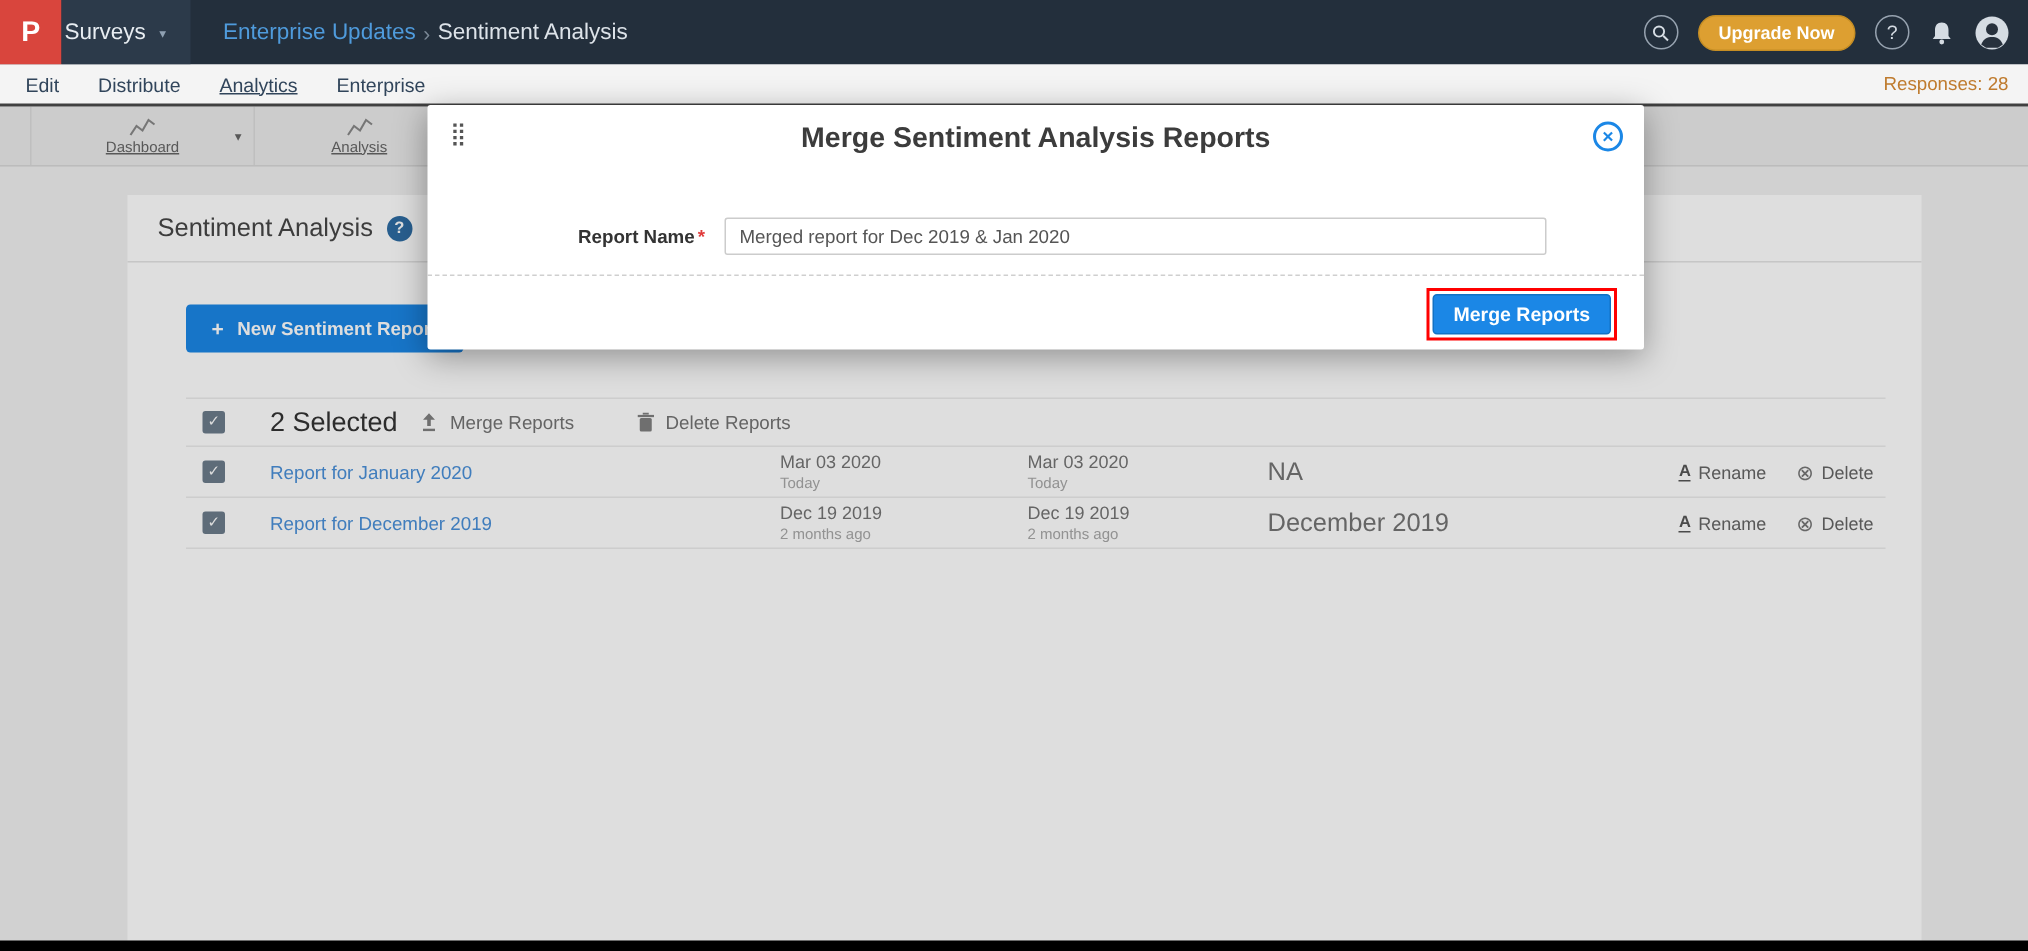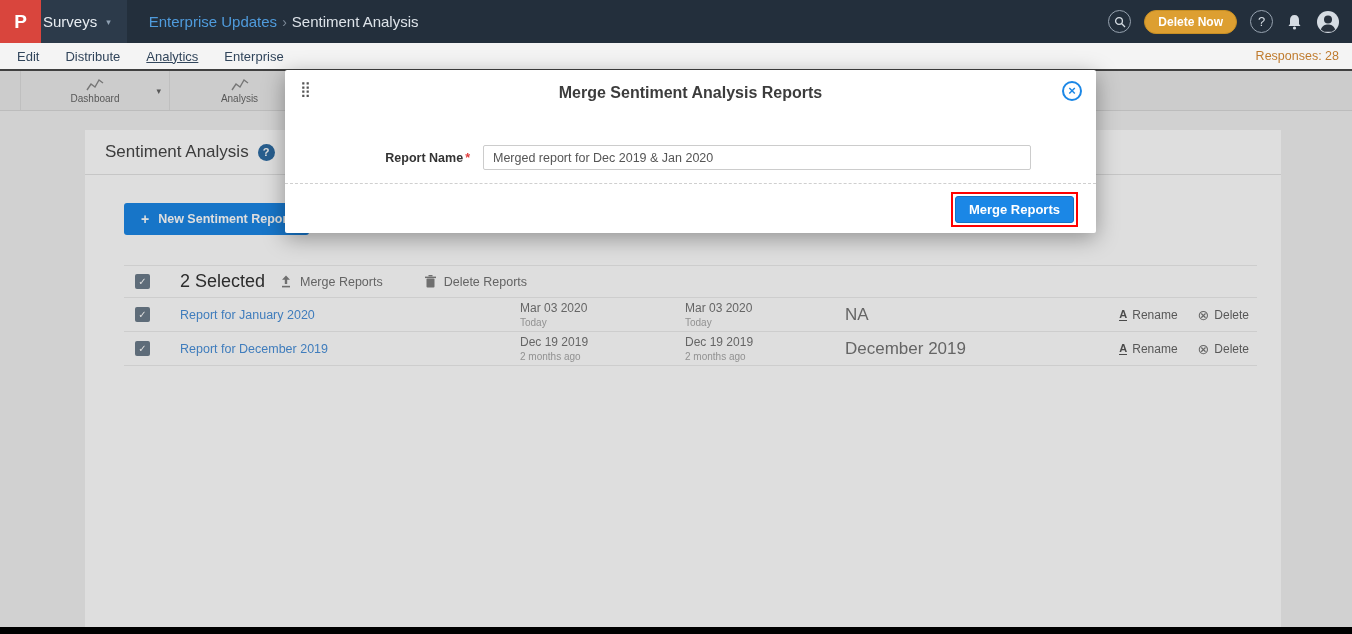--- a/index.html
+++ b/index.html
@@ -23,21 +23,21 @@
   .upgrade-btn { background:#dd9f31; border:1px solid #c68e24; color:#fff; font-size:12px; font-weight:bold; padding:4px 13px; border-radius:12px; cursor:pointer; font-family:inherit; }
   
   .subnav { position:absolute; top:43px; left:0; width:100%; height:28px; background:#f4f4f4; border-bottom:2px solid #404040; display:flex; align-items:center; gap:26px; padding-left:17px; font-size:13px; color:#31455b; z-index:5; }
   .subnav-item { cursor:pointer; }
   .subnav-item.active { text-decoration:underline; }
   .responses { margin-left:auto; padding-right:13px; color:#bf7b2e; font-size:12.5px; }
   
   .toolbar { position:absolute; top:71px; left:0; width:100%; height:40px; background:#ebebeb; border-bottom:1px solid #d8d8d8; display:flex; padding-left:20px; z-index:1; }
   .tool-tab { width:150px; border-left:1px solid #dcdcdc; border-right:1px solid #dcdcdc; display:flex; flex-direction:column; align-items:center; justify-content:center; gap:2px; position:relative; cursor:pointer; }
   .tool-tab + .tool-tab { border-left:none; width:140px; }
-  .tool-label { font-size:10px; color:#666; }
+  .tool-label { font-size:10px; color:#666;text-decoration:underline; }
   .tool-caret { position:absolute; right:8px; top:15px; font-size:9px; color:#666; cursor:pointer; }
   
   .panel { position:absolute; top:130px; left:85px; width:1196px; bottom:7px; background:#fff; z-index:1; }
   .panel-header { height:45px; border-bottom:1px solid #e4e4e4; display:flex; align-items:center; gap:9px; padding:0 20px; }
   .panel-title { font-size:17px; color:#474747; }
   .help-badge { width:17px; height:17px; border-radius:50%; background:#2e6da4; color:#fff; font-size:11px; font-weight:bold; display:flex; align-items:center; justify-content:center; cursor:pointer; }
   .new-report-btn { margin:28px 0 0 39px; background:#1b87e6; color:#fff; border:none; border-radius:3px; font-size:12.5px; font-weight:bold; padding:8px 17px; display:inline-flex; align-items:center; gap:9px; cursor:pointer; font-family:inherit; }
   .plus { font-size:14px; font-weight:bold; }
   .table { margin:30px 24px 0 39px; }
   .trow { display:flex; align-items:center; border-bottom:1px solid #ececec; }
@@ -57,21 +57,21 @@
   .action { display:flex; align-items:center; gap:5px; font-size:12px; color:#666; cursor:pointer; }
   .rename-icon { font-size:11px; font-weight:bold; color:#555; border-bottom:1px solid #555; line-height:12px; }
   .delete-icon { font-size:14px; color:#777; line-height:14px; }
   
   .overlay { position:absolute; top:71px; left:0; right:0; bottom:0; background:rgba(0,0,0,0.13); z-index:10; }
   .bottombar { position:absolute; bottom:0; left:0; width:100%; height:7px; background:#000; z-index:15; }
   
   .modal { position:absolute; top:70px; left:285px; width:811px; height:163px; background:#fff; z-index:20; box-shadow:0 5px 22px rgba(0,0,0,0.35); border-radius:2px; }
   .modal-header { position:relative; height:42px; }
   .drag-handle { position:absolute; left:15px; top:10px; font-size:15px; color:#555; cursor:grab; }
-  .modal-title { text-align:center; line-height:46px; font-size:16px; font-weight:bold; color:#3c3c3c; }
+  .modal-title { text-align:center; line-height:46px; font-size:19px; font-weight:bold; color:#3c3c3c; }
   .modal-close { position:absolute; right:14px; top:11px; width:20px; height:20px; border:2px solid #1b87e6; border-radius:50%; color:#1b87e6; font-size:13px; font-weight:bold; line-height:16px; text-align:center; cursor:pointer; }
   .form-row { display:flex; align-items:center; margin-top:33px; }
   .form-label { width:185px; text-align:right; font-size:12.5px; font-weight:bold; color:#333; }
   .required { color:#e03c3c; margin-left:2px; font-weight:bold; }
   .form-input { margin-left:13px; width:548px; height:25px; border:1px solid #ccc; border-radius:2px; padding:0 9px; font-size:12.5px; color:#555; font-family:inherit; }
   .modal-divider { border-top:1px dashed #cfcfcf; margin-top:13px; }
   .modal-footer { text-align:right; padding:8px 18px 0 0; }
   .annotation-box { display:inline-block; border:2px solid #ff0000; padding:2px; }
   .merge-btn { background:#1b87e6; color:#fff; border:1px solid #1272c4; border-radius:3px; font-size:13px; font-weight:bold; padding:5px 13px; cursor:pointer; font-family:inherit; }
   svg { display:block; }
@@ -90,21 +90,21 @@
     <span class="crumb-sep">›</span>
     <span class="crumb-current">Sentiment Analysis</span>
   </div>
   <div class="topbar-right">
     <span class="icon-circle">
       <svg width="12" height="12" viewBox="0 0 12 12">
           <circle cx="5" cy="5" r="3.4" fill="none" stroke="#d5dce3" stroke-width="1.3"></circle>
           <line x1="7.8" y1="7.8" x2="11" y2="11" stroke="#d5dce3" stroke-width="1.3"></line>
         </svg>
     </span>
-    <button class="upgrade-btn">Delete Now</button>
+    <button class="upgrade-btn">Upgrade Now</button>
     <span class="icon-circle">?</span>
     <span style="cursor:pointer;">
       <svg width="17" height="18" viewBox="0 0 16 18">
           <path d="M8 2 C5 2 3.5 4 3.5 7 L3.5 11 L2 13 L14 13 L12.5 11 L12.5 7 C12.5 4 11 2 8 2 Z" fill="#d5dce3"></path>
           <circle cx="8" cy="15" r="1.6" fill="#d5dce3"></circle>
         </svg>
     </span>
     <span style="cursor:pointer;">
       <svg width="24" height="24" viewBox="0 0 24 24">
           <circle cx="12" cy="12" r="11" fill="#d5dce3"></circle>

